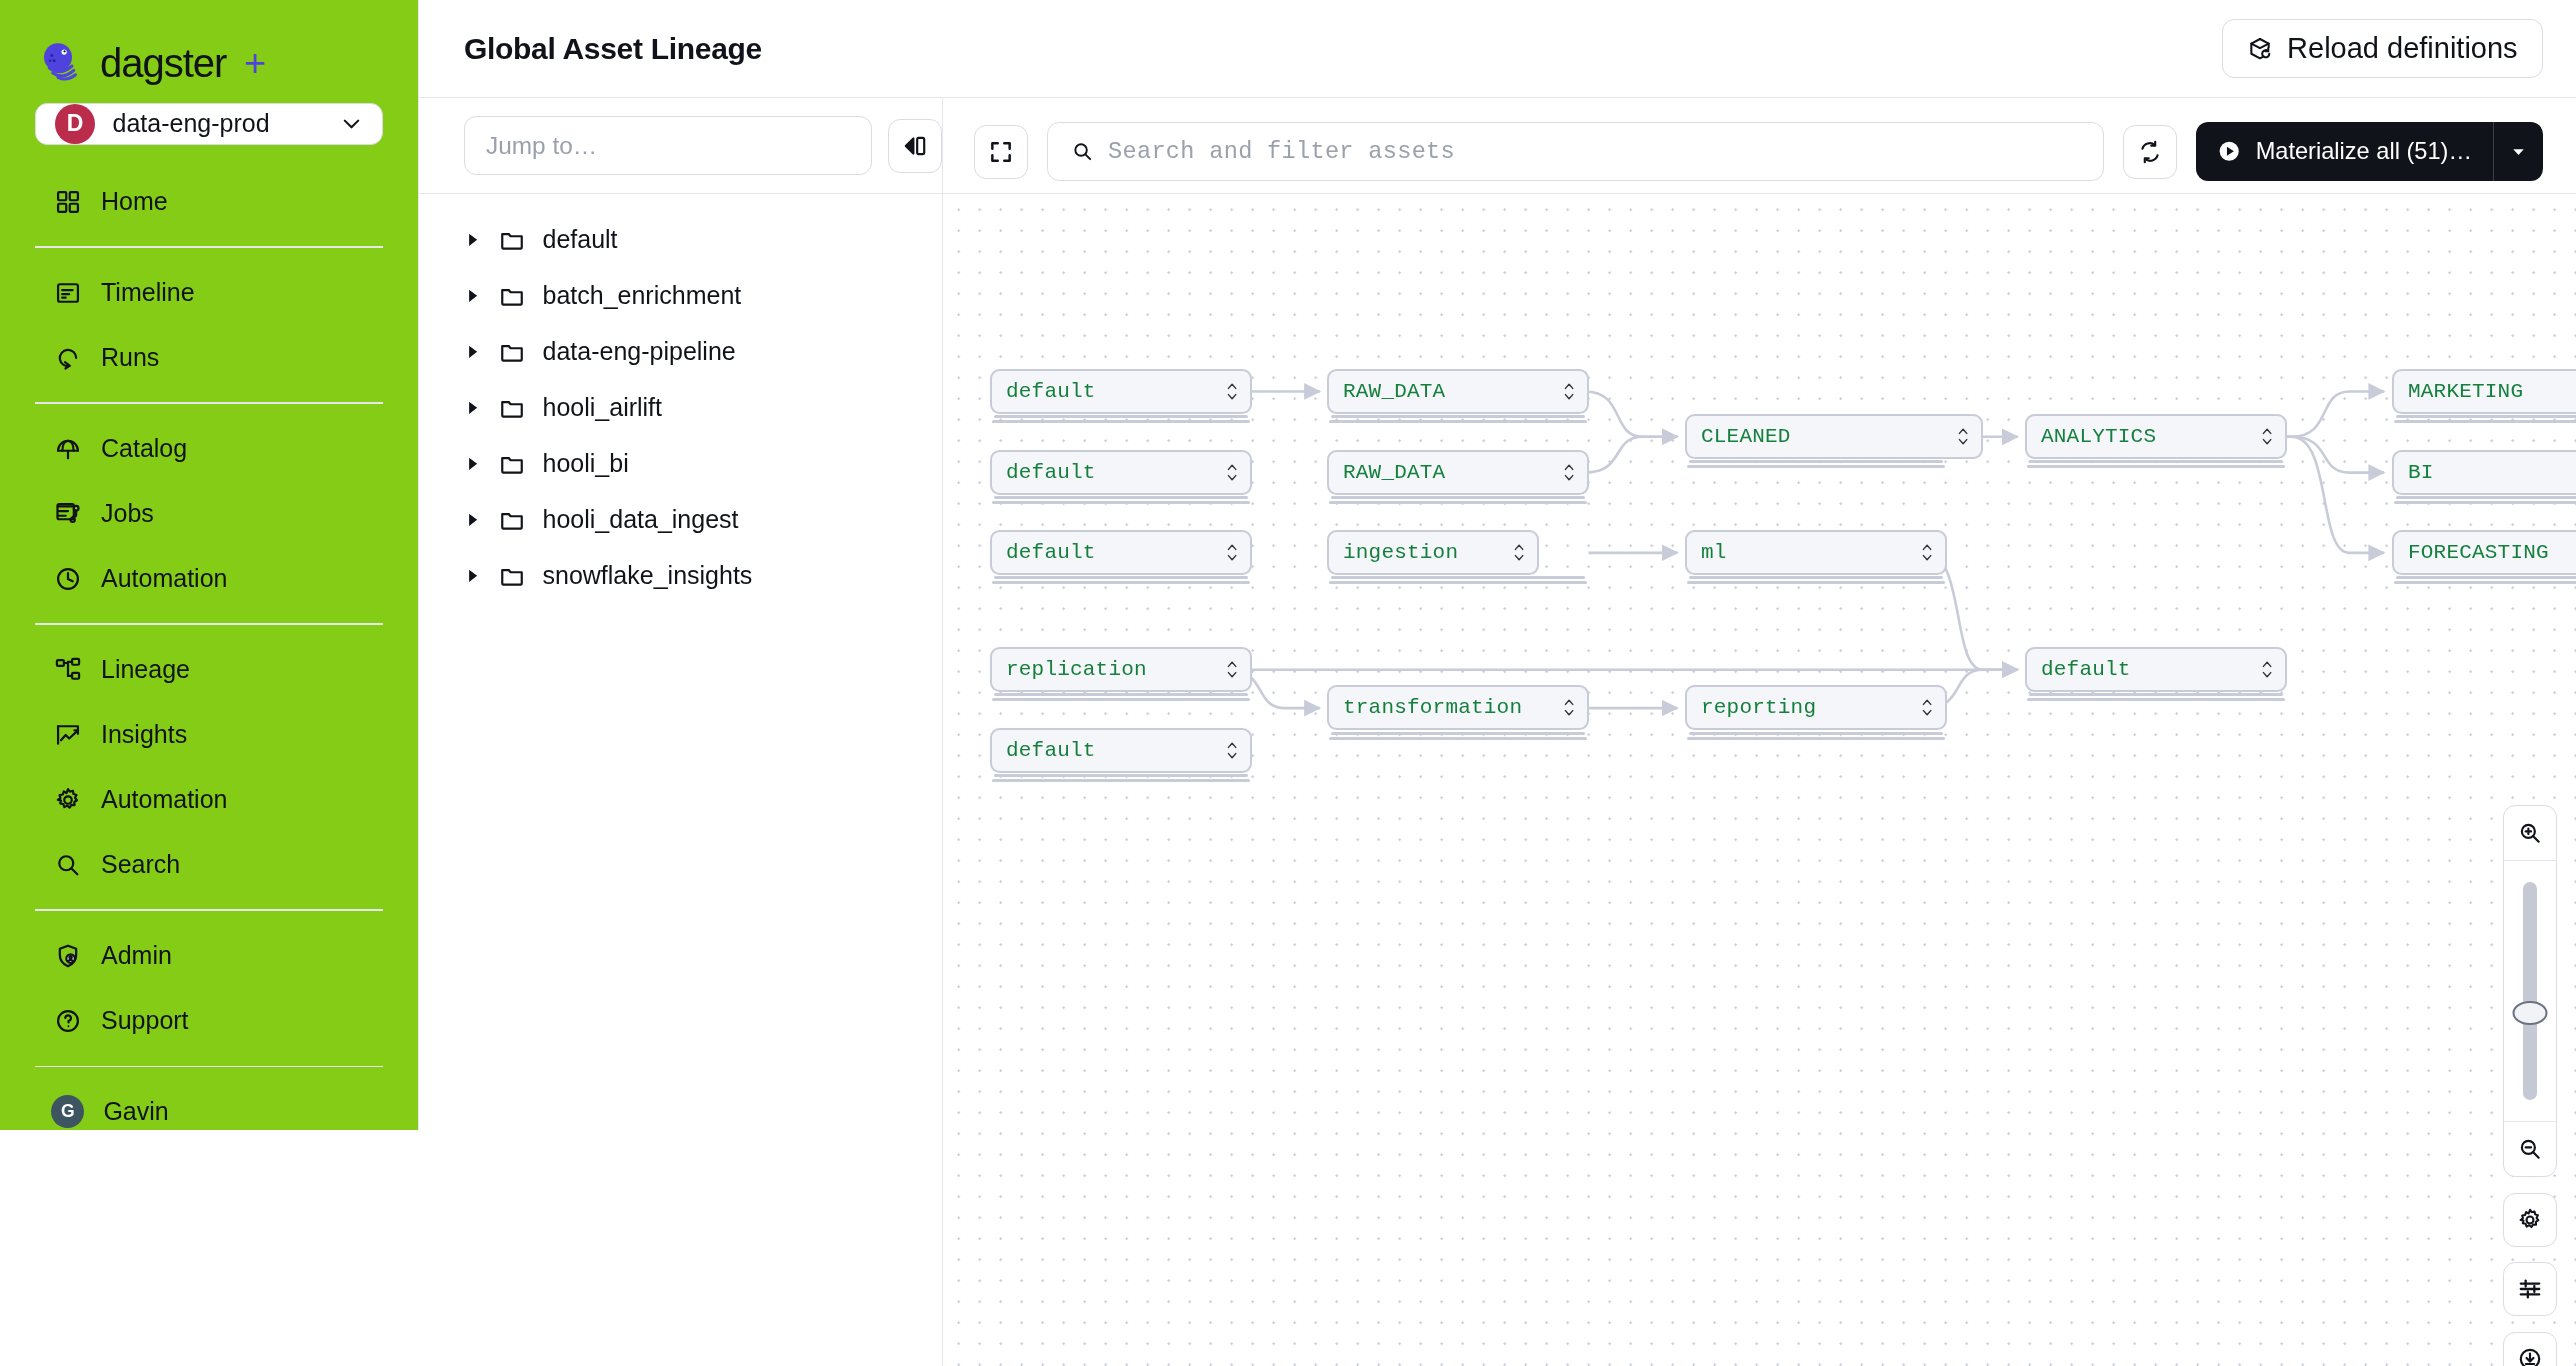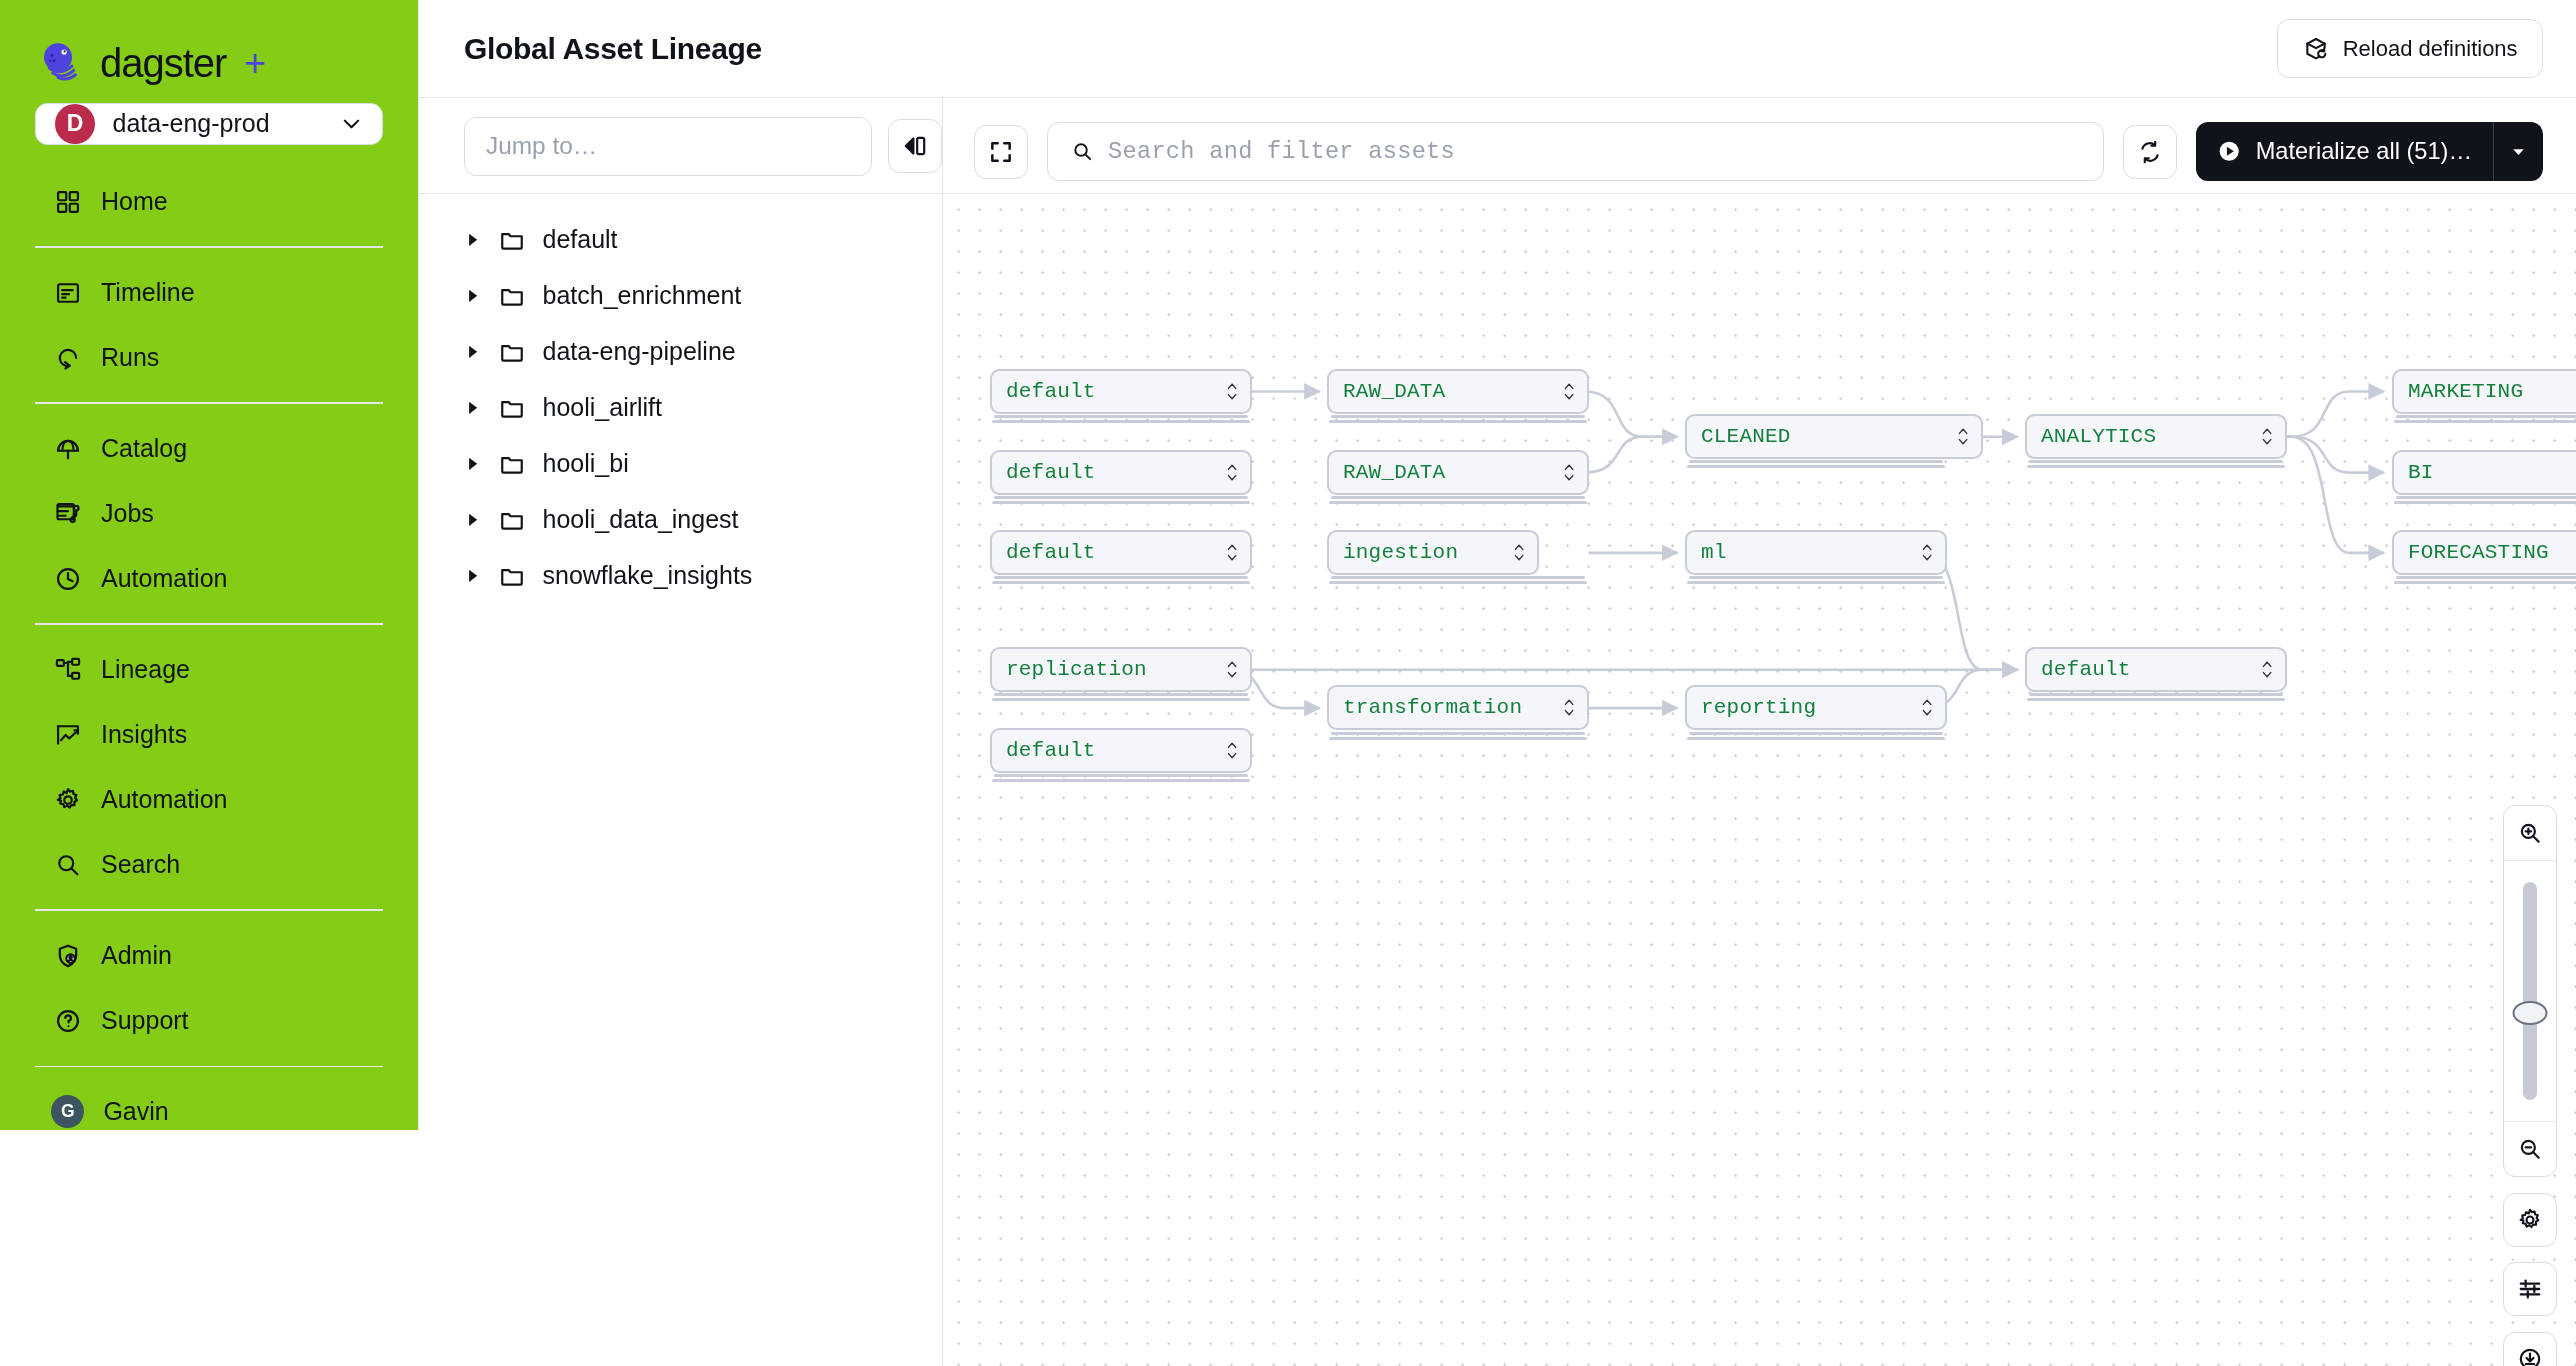--- a/index.html
+++ b/index.html
@@ -83,26 +83,26 @@
     padding: 0 33px 0 45px;
     background: #fff;
   }
   .page-title { font-size: 30px; font-weight: 700; color: #10131a; letter-spacing: -0.3px; }
   .topbar-spacer { flex: 1; }
   .reload-btn {
     display: flex; align-items: center; gap: 14px;
     height: 59px; padding: 0 24.4px;
     border: 1.7px solid #d9dce3; border-radius: 12.2px;
     background: #fff; cursor: pointer;
-    font-size: 22px; color: #10131a;
+    font-size: 29px; color: #10131a;
   }
 
   .toolbar {
     height: 96px; flex: 0 0 96px;
-    display: flex; 
+    display: flex; align-items: center;
     border-bottom: 1.7px solid #e6e6eb;
     background: #fff;
   }
   .toolbar-left {
     width: 524px; flex: 0 0 524px;
     height: 96px;
     display: flex; align-items: center; gap: 15.7px;
     padding-left: 45px;
     border-right: 1.7px solid #e6e6eb;
   }

